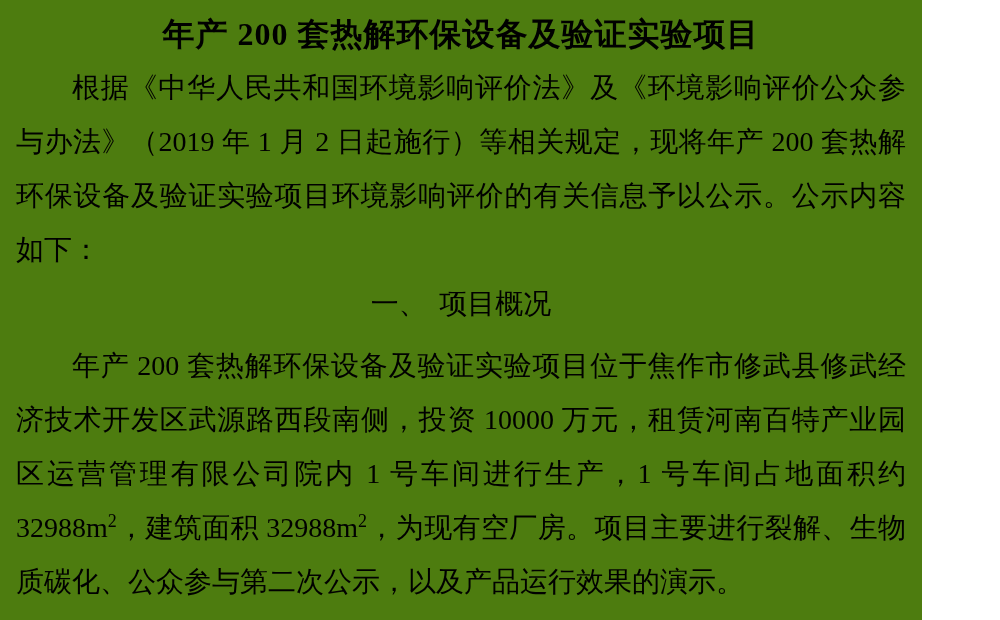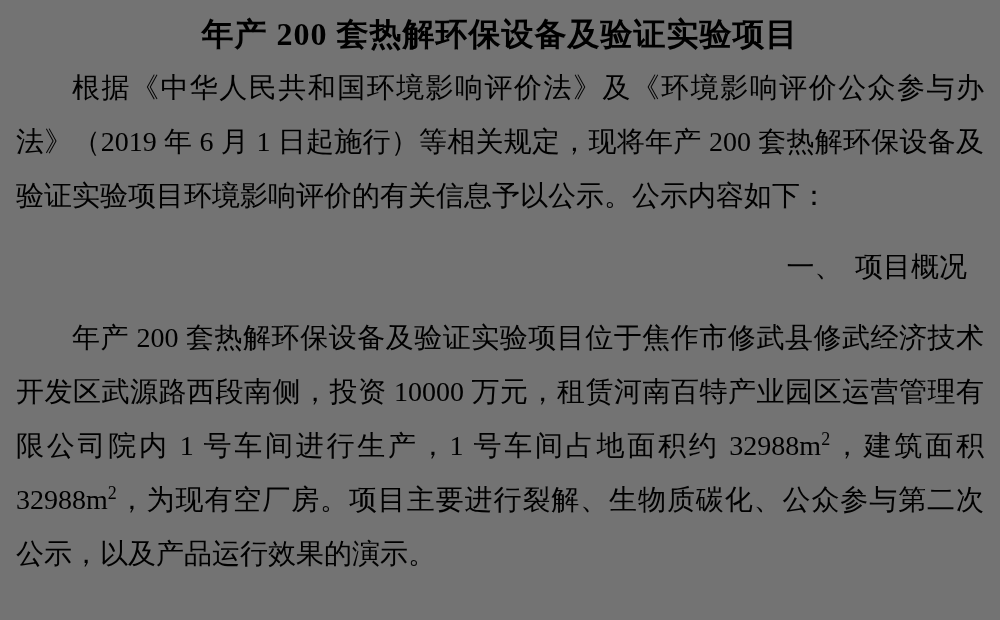--- a/index.html
+++ b/index.html
@@ -9,24 +9,24 @@
   }
   body {
     width: 1000px;
     height: 620px;
     overflow: hidden;
     font-family: "Liberation Serif", "DejaVu Serif", serif;
     color: #000000;
   }
   .page {
     box-sizing: border-box;
-    width: 1000px;
+    width: 922px;
     height: 620px;
     padding: 7px 16px 0 16px;
-    background: #737373;
+    background: #4d7c0f;
   }
   .doc-title {
     margin: 0;
     font-size: 32px;
     font-weight: bold;
     line-height: 54px;
     text-align: center;
     letter-spacing: 1px;
   }
   .title-line {
@@ -37,25 +37,25 @@
     margin: 0;
     font-size: 28px;
     line-height: 54px;
     text-align: justify;
     text-justify: inter-character;
   }
   .indent {
     text-indent: 2em;
   }
   .section-heading {
-    margin: 17px;
+    margin: 0;
     font-size: 28px;
     font-weight: normal;
     line-height: 54px;
-    text-align: right;
+    text-align: center;
   }
   .heading-gap {
     display: inline-block;
     width: 0.45em;
   }
   .overview {
     margin-top: 8px;
   }
   sup.sq {
     font-size: 18px;
@@ -65,19 +65,19 @@
 </style>
 </head>
 <body>
 
 <div class="page">
 
   <h1 class="doc-title">
     <span class="title-line">年产 200 套热解环保设备及验证实验项目</span>
   </h1>
 
-  <p class="body-par indent">根据《中华人民共和国环境影响评价法》及《环境影响评价公众参与办法》（2019 年 6 月 1 日起施行）等相关规定，现将年产 200 套热解环保设备及验证实验项目环境影响评价的有关信息予以公示。公示内容如下：</p>
+  <p class="body-par indent">根据《中华人民共和国环境影响评价法》及《环境影响评价公众参与办法》（2019 年 1 月 2 日起施行）等相关规定，现将年产 200 套热解环保设备及验证实验项目环境影响评价的有关信息予以公示。公示内容如下：</p>
 
   <h2 class="section-heading"><span>一、</span><span class="heading-gap"></span><span>项目概况</span></h2>
 
   <p class="body-par indent overview"><span>年产 200 套热解环保设备及验证实验项目位于焦作市修武县修武经济技术开发区武源路西段南侧，投资 10000 万元，租赁河南百特产业园区运营管理有限公司院内 1 号车间进行生产，1 号车间占地面积约 32988m</span><sup class="sq">2</sup><span>，建筑面积 32988m</span><sup class="sq">2</sup><span>，为现有空厂房。项目主要进行裂解、生物质碳化、公众参与第二次公示，以及产品运行效果的演示。</span></p>
 
 </div>
 
 </body></html>

